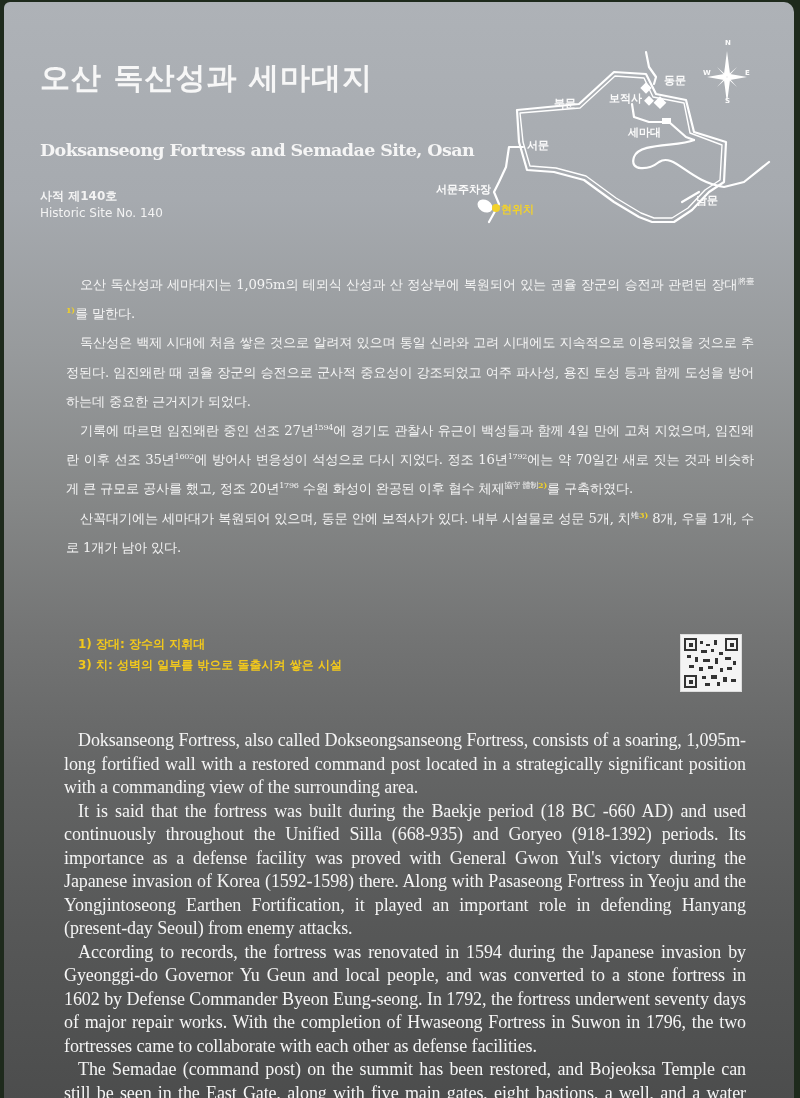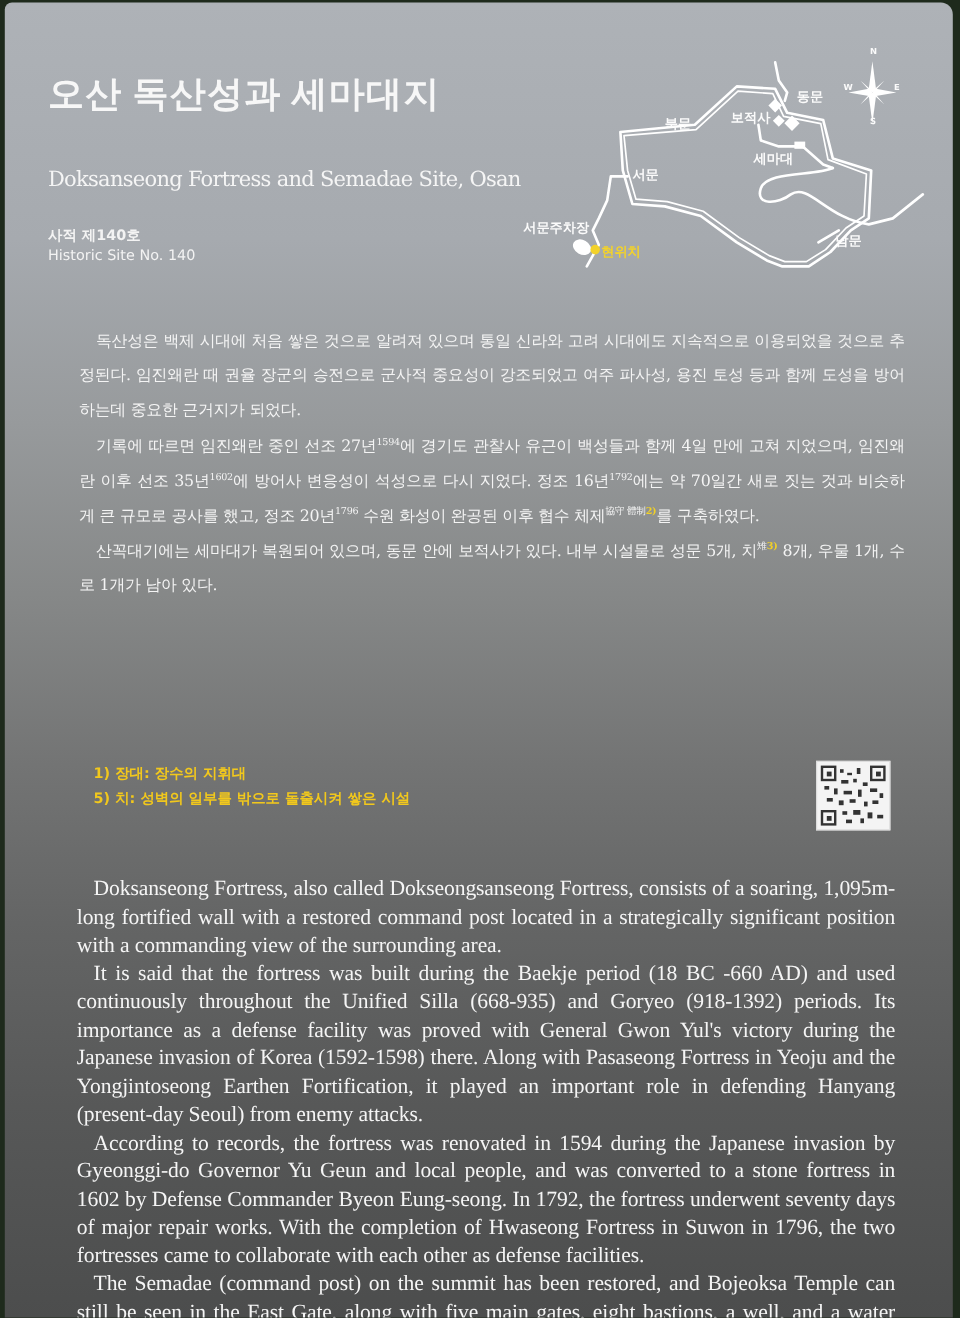--- a/index.html
+++ b/index.html
@@ -9,29 +9,29 @@
     font-family:"DejaVu Sans", sans-serif;
   }
   .sign {
     position:absolute; left:4px; top:2px; width:790px; height:1096px;
     border-radius:6px 10px 0 0;
     background:linear-gradient(180deg,#aeb2b7 0%,#a6aaaf 18%,#979a9c 32%,#868888 45%,#737474 58%,#646565 70%,#575858 84%,#4c4d4d 100%);
     overflow:hidden;
   }
   .title-ko {
     position:absolute; left:36px; top:56px;
-    font-size:30px; font-weight:bold; color:#f7f7f7; letter-spacing:1px;font-family:Liberation Serif, serif;
+    font-size:30px; font-weight:bold; color:#f7f7f7; letter-spacing:1px;
   }
   .title-hanja {
     position:absolute; left:36px; top:107px;
     font-size:20px; font-weight:bold; color:#f3f3f3;
   }
   .title-en {
     position:absolute; left:36px; top:138px;
-    font-family:"DejaVu Serif", serif; font-size:17.5px; font-weight:normal; color:#f5f5f5; letter-spacing:-0.6px;
+    font-family:"DejaVu Serif", serif; font-size:17.5px; font-weight:bold; color:#f5f5f5; letter-spacing:-0.6px;
   }
   .site-ko { position:absolute; left:36px; top:186px; font-size:12px; color:#f3f3f3; font-weight:bold; }
   .site-en { position:absolute; left:36px; top:204px; font-size:12px; color:#f3f3f3; }
 
   .map { position:absolute; left:420px; top:40px; width:380px; height:190px; }
   .map svg { width:100%; height:100%; }
   .map-label {
     position:absolute; font-size:11px; color:#fbfbfb; font-weight:bold; white-space:nowrap;
   }
   .map-label.here { color:#f3d22a; }
@@ -115,28 +115,29 @@
     <span class="map-label" style="left:185px;top:49px;">보적사</span>
     <span class="map-label" style="left:240px;top:31px;">동문</span>
     <span class="map-label" style="left:204px;top:83px;">세마대</span>
     <span class="map-label" style="left:103px;top:96px;">서문</span>
     <span class="map-label" style="left:12px;top:140px;">서문주차장</span>
     <span class="map-label here" style="left:77px;top:160px;text-align:right;">현위치</span>
     <span class="map-label" style="left:272px;top:151px;">남문</span>
   </div>
 
   <div class="kr-body">
+    <p><span>오산 독산성과 세마대지는 1,095m의 테뫼식 산성과 산 정상부에 복원되어 있는 권율 장군의 승전과 관련된 장대</span><span class="sup">將臺</span><span class="sup-note">1)</span><span>를 말한다.</span></p>
     <p>독산성은 백제 시대에 처음 쌓은 것으로 알려져 있으며 통일 신라와 고려 시대에도 지속적으로 이용되었을 것으로 추정된다. 임진왜란 때 권율 장군의 승전으로 군사적 중요성이 강조되었고 여주 파사성, 용진 토성 등과 함께 도성을 방어하는데 중요한 근거지가 되었다.</p>
     <p><span>기록에 따르면 임진왜란 중인 선조 27년</span><span class="sup">1594</span><span>에 경기도 관찰사 유근이 백성들과 함께 4일 만에 고쳐 지었으며, 임진왜란 이후 선조 35년</span><span class="sup">1602</span><span>에 방어사 변응성이 석성으로 다시 지었다. 정조 16년</span><span class="sup">1792</span><span>에는 약 70일간 새로 짓는 것과 비슷하게 큰 규모로 공사를 했고, 정조 20년</span><span class="sup">1796</span><span> 수원 화성이 완공된 이후 협수 체제</span><span class="sup">協守 體制</span><span class="sup-note">2)</span><span>를 구축하였다.</span></p>
     <p><span>산꼭대기에는 세마대가 복원되어 있으며, 동문 안에 보적사가 있다. 내부 시설물로 성문 5개, 치</span><span class="sup">雉</span><span class="sup-note">3)</span><span> 8개, 우물 1개, 수로 1개가 남아 있다.</span></p>
   </div>
 
   <div class="footnotes">
     <div>1) 장대: 장수의 지휘대</div>
-    <div>5) 치: 성벽의 일부를 밖으로 돌출시켜 쌓은 시설</div>
+    <div>3) 치: 성벽의 일부를 밖으로 돌출시켜 쌓은 시설</div>
   </div>
 
   <div class="qr">
     <svg viewBox="0 0 60 56" width="60" height="56">
       <g fill="none" stroke="#333" stroke-width="2">
         <rect x="4" y="4" width="11" height="11"></rect>
           <rect x="45" y="4" width="11" height="11"></rect>
           <rect x="4" y="41" width="11" height="11"></rect>
       </g>
       <g fill="#333">

